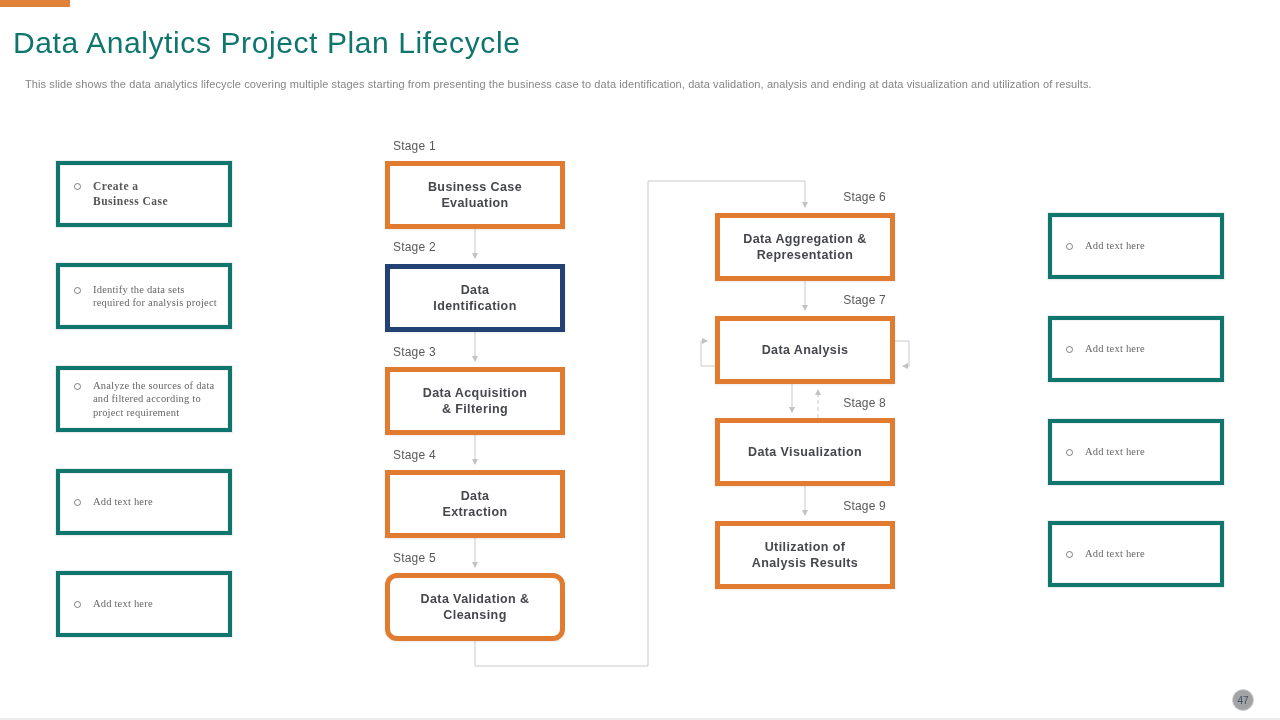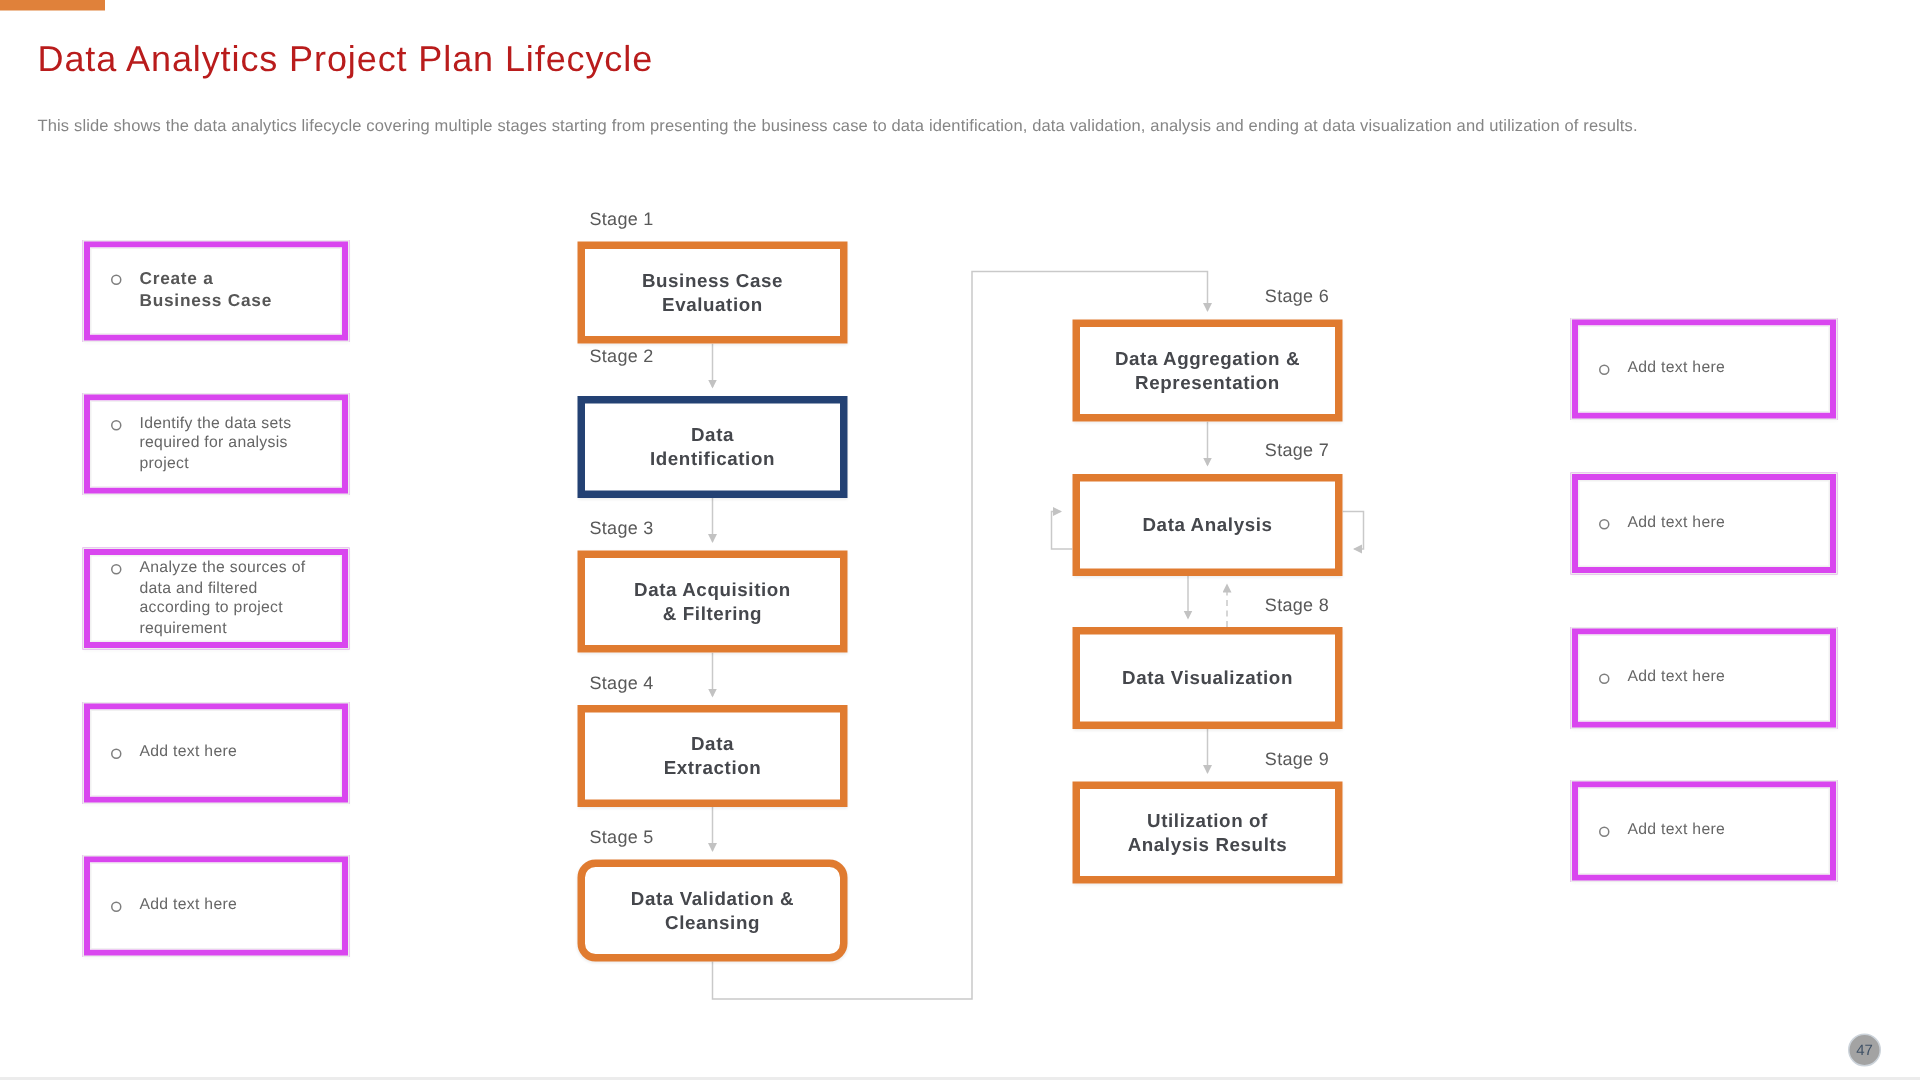--- a/index.html
+++ b/index.html
@@ -5,31 +5,31 @@
   html,body { margin:0; padding:0; background:#fff; }
   .slide {
     position:relative; width:1280px; height:720px; background:#ffffff;
     font-family:"Liberation Sans", sans-serif; overflow:hidden;
   }
   
   .bar-navy   { position:absolute; left:0; top:2;  width:47px; height:6px; background:#2c4777; }
   .bar-orange { position:absolute; left:0; top:9;  width:70px; height:7px; background:#e0813a; }
   
   .title {
-    position:absolute; left:25px; top:26px; width:900px;
-    font-size:24px; color:#b91c1c; letter-spacing:0.6px; font-weight:normal;
+    position:absolute; left:13px; top:26px; width:900px;
+    font-size:30px; color:#0f766e; letter-spacing:0.6px; font-weight:normal;
   }
   .subtitle {
     position:absolute; left:25px; top:76px; width:1198px;
     font-size:11px; line-height:16px; color:#858585; text-align:justify; letter-spacing:0.1px;
   }
   
   .note {
     position:absolute; width:178px; height:68px; box-sizing:border-box;
-    background:#d946ef; border:1px solid #ececec; box-shadow:0 1px 2px rgba(0,0,0,0.03);
+    background:#0f766e; border:1px solid #ececec; box-shadow:0 1px 2px rgba(0,0,0,0.03);font-family:Liberation Serif, serif;
   }
   .note-inner {
     position:absolute; left:4px; top:4px; right:4px; bottom:4px;
     background:#ffffff; border:1px solid #f1f1f1;
     display:flex; align-items:center;
   }
   .note-row { display:flex; align-items:flex-start; padding-left:13px; padding-right:8px; }
   .bullet {
     flex:0 0 auto; width:5px; height:5px; border:1px solid #7e7e7e; border-radius:50%;
     margin-right:12px; margin-top:4px; background:transparent;
@@ -139,21 +139,21 @@
           <span class="bullet"></span>
         <span class="note-text">Add text here</span>
         </div>
     </div>
   </div>
 
   <div class="stage-label" style="left:393px; top:139px;">Stage 1</div>
   <div class="stage" style="left:385px; top:161px;">Business Case
 Evaluation</div>
 
-  <div class="stage-label" style="left:393px; top:230px;text-align:center;">Stage 2</div>
+  <div class="stage-label" style="left:393px; top:240px;text-align:center;">Stage 2</div>
   <div class="stage navy" style="left:385px; top:264px;">Data
 Identification</div>
 
   <div class="stage-label" style="left:393px; top:345px;">Stage 3</div>
   <div class="stage" style="left:385px; top:367px;">Data Acquisition
 &amp; Filtering</div>
 
   <div class="stage-label" style="left:393px; top:448px;">Stage 4</div>
   <div class="stage" style="left:385px; top:470px;">Data
 Extraction</div>

